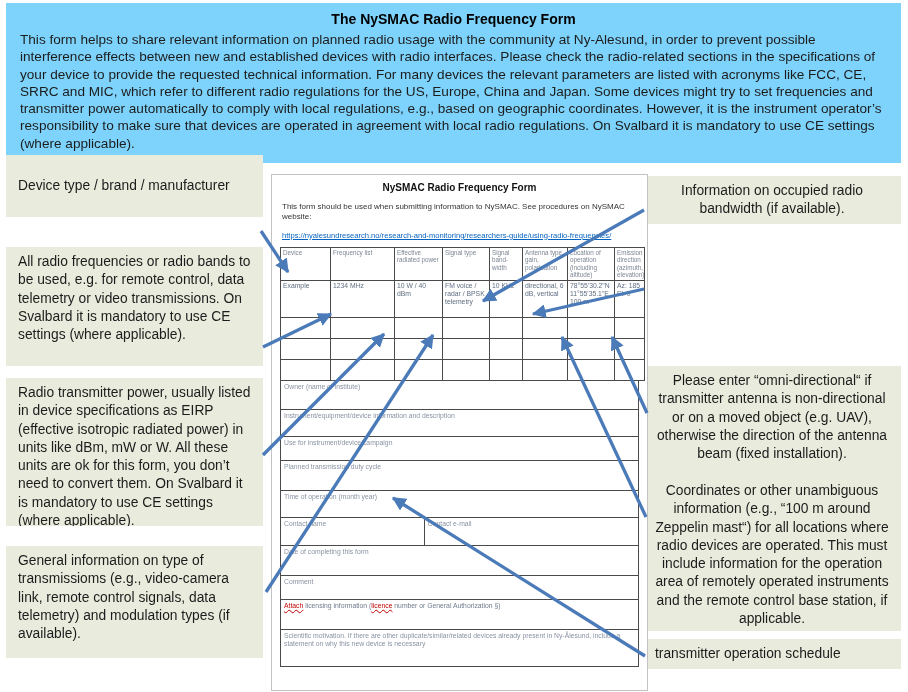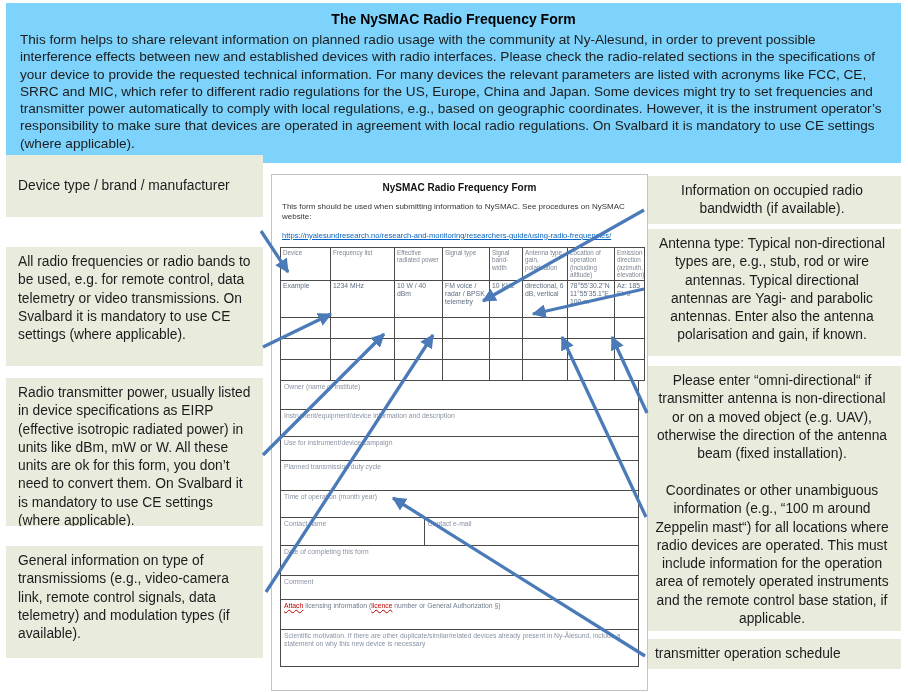--- a/index.html
+++ b/index.html
@@ -61,23 +61,20 @@
   </div>
   <div class="note nL" style="top:247px;height:119px;">
     <span>All radio frequencies or radio bands to be used, e.g. for remote control, data telemetry or video transmissions. On Svalbard it is mandatory to use CE settings (where applicable).</span>
   </div>
   <div class="note nL" style="top:546px;height:112px;">
     <span>General information on type of transmissioms (e.g., video-camera link, remote control signals, data telemetry) and modulation types (if available).</span>
   </div>
 
   <div class="note nR" style="top:176px;height:48px;">
     <span>Information on occupied radio bandwidth (if available).</span>
-  </div>
-  <div class="note nR" style="top:229px;height:127px;">
-    <span>Antenna type: Typical non-directional types are, e.g., stub, rod or wire antennas. Typical directional antennas are Yagi- and parabolic antennas. Enter also the antenna polarisation and gain, if known.</span>
   </div>
   <div class="note nR" style="top:366px;height:135px;">
     <span>Please enter “omni-directional“ if transmitter antenna is non-directional or on a moved object (e.g. UAV), otherwise the direction of the antenna beam (fixed installation).</span>
   </div>
   <div class="note nR" style="top:476px;height:155px;">
     <span>Coordinates or other unambiguous information (e.g., “100 m around Zeppelin mast“) for all locations where radio devices are operated. This must include information for the operation area of remotely operated instruments and the remote control base station, if applicable.</span>
   </div>
   <div class="note nR single" style="top:639px;height:30px;">
     <span>transmitter operation schedule</span>
   </div>

